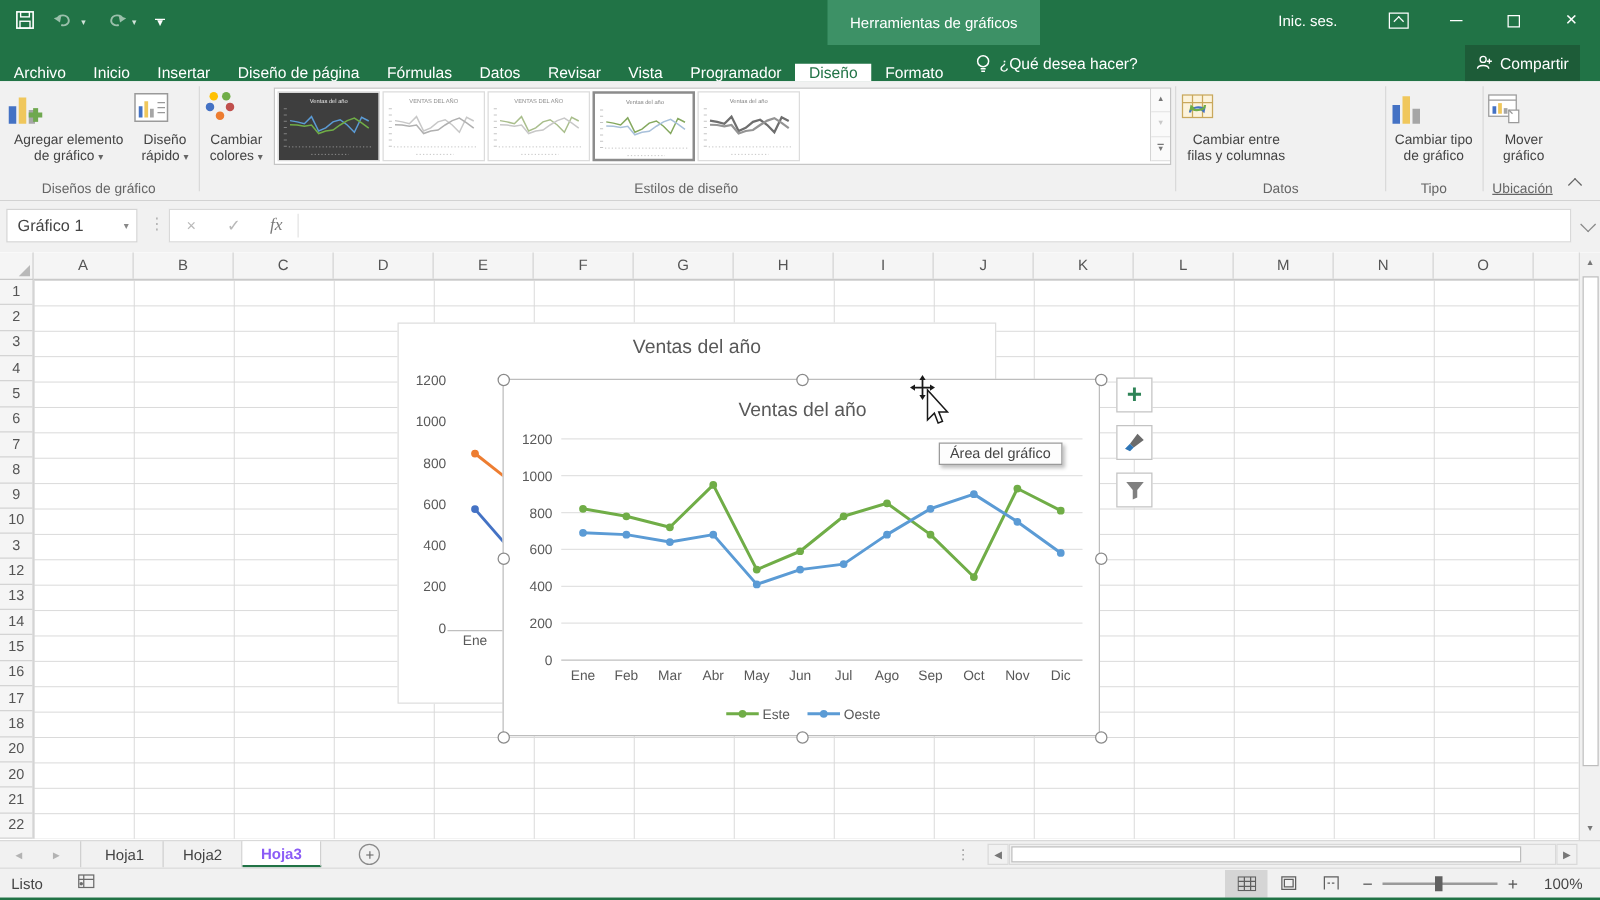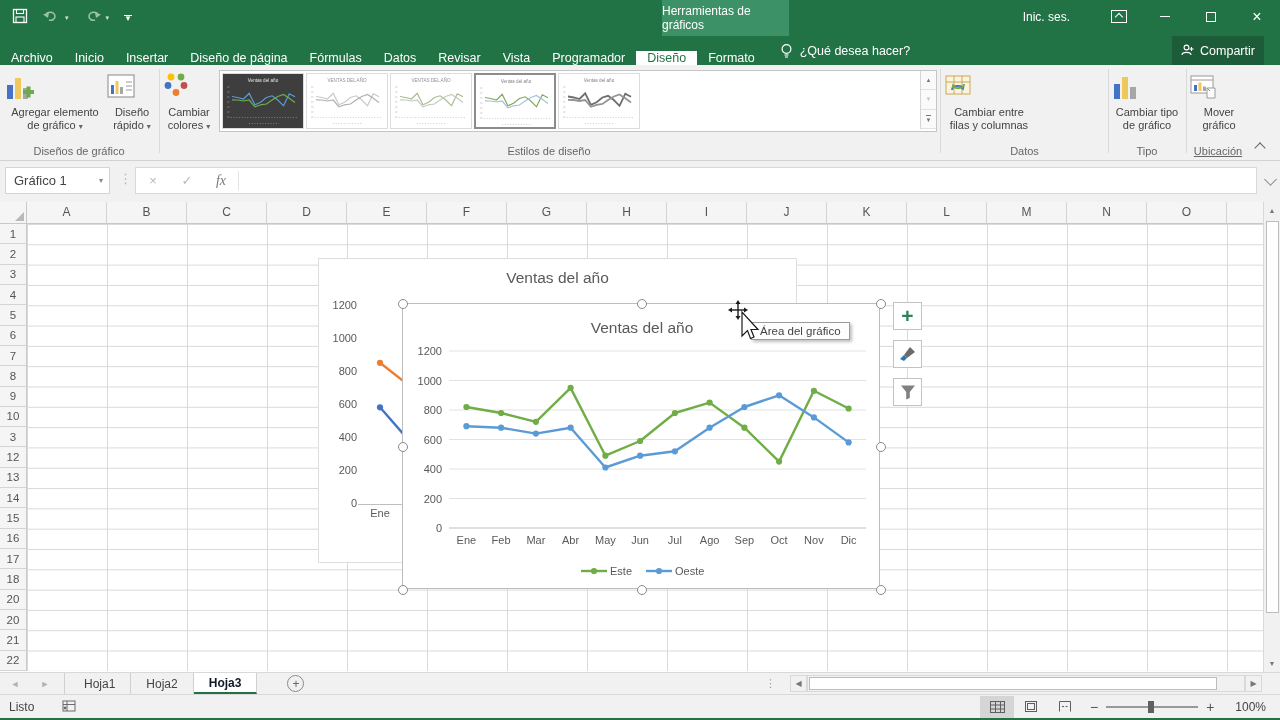--- a/index.html
+++ b/index.html
@@ -4,21 +4,21 @@
 <style>
   *{margin:0;padding:0;box-sizing:border-box;font-family:"Liberation Sans",sans-serif;}
   html,body{width:1280px;height:720px;overflow:hidden;background:#fff;}
   #app{position:relative;width:1280px;height:720px;background:#fff;overflow:hidden;}
 
   
   .titlebar{position:absolute;left:0;top:0;width:1280px;height:36px;background:#217346;}
   .qat{position:absolute;left:12px;top:0;height:36px;display:flex;align-items:center;gap:15px;}
   .qat .dim{opacity:.55;}
   .qat .caret{color:#fff;font-size:7px;opacity:.8;margin-left:-10px;}
-  .ctxhdr{position:absolute;left:662px;top:0;width:127px;height:36px;background:#3d9166;color:#fff;
+  .ctxhdr{position:absolute;left:662px;top:0;width:170px;height:36px;background:#3d9166;color:#fff;
           font-size:12px;display:flex;align-items:center;justify-content:center;}
   .tb-right{position:absolute;right:0;top:0;height:33px;display:flex;align-items:center;}
   .signin{color:#fff;font-size:12px;margin-right:26px;}
   .winbtn{width:46px;height:33px;display:flex;align-items:center;justify-content:center;color:#fff;}
   .minglyph{display:inline-block;width:10px;border-bottom:1px solid #fff;}
   .maxglyph{display:inline-block;width:10px;height:10px;border:1px solid #fff;}
   .closeglyph{font-size:16px;line-height:16px;}
   .ribdisp{width:16px;height:13px;border:1px solid #fff;position:relative;}
   .ribdisp:before{content:"";position:absolute;left:4px;top:3px;width:5px;height:5px;border-left:1px solid #fff;border-top:1px solid #fff;transform:rotate(45deg);}
 
@@ -80,36 +80,36 @@
   
   .chartsel{position:absolute;left:402px;top:101px;width:478px;height:286px;background:#fff;border:1px solid #bdbdbd;z-index:2;}
   .handle{position:absolute;width:10px;height:10px;border-radius:50%;background:#fff;border:1px solid #8a8a8a;z-index:3;}
 
   
   .floatbtn{position:absolute;left:893px;width:29px;height:28px;background:#fff;border:1px solid #c3c3c3;
             display:flex;align-items:center;justify-content:center;z-index:4;}
   .plusglyph{color:#2e8457;font-size:21px;font-weight:bold;line-height:20px;}
 
   
-  .tooltip{position:absolute;left:751px;top:120px;z-index:6;background:#fdfdfd;border:1px solid #9b9b9b;
+  .tooltip{position:absolute;left:751px;top:152px;z-index:6;background:#fdfdfd;border:1px solid #9b9b9b;
            box-shadow:2px 2px 3px rgba(0,0,0,.25);font-size:11.5px;color:#444;padding:2px 8px;white-space:nowrap;}
   .cursor{position:absolute;left:728px;top:98px;z-index:7;}
 
   
   .vscroll{position:absolute;right:0;top:0;width:17px;height:470px;background:#f1f1f1;border-left:1px solid #d9d9d9;}
   .vs-btn{height:17px;display:flex;align-items:center;justify-content:center;font-size:7px;color:#777;}
   .vs-thumb{position:absolute;left:2px;top:19px;width:13px;height:392px;background:#fff;border:1px solid #bdbdbd;}
   .vs-down{position:absolute;bottom:0;width:100%;}
 
   
   .tabbar{position:absolute;left:0;top:672px;width:1280px;height:22px;background:#f1f1f1;border-top:1px solid #d9d9d9;display:flex;align-items:stretch;}
   .navarr{width:30px;display:flex;align-items:center;justify-content:center;color:#b3b3b3;font-size:9px;}
   .tabdiv{width:1px;background:#d0d0d0;margin:0 4px;}
   .stab{padding:0 15px;display:flex;align-items:center;font-size:12px;color:#444;border-right:1px solid #d0d0d0;}
-  .stab.active{background:#fff;color:#0f172a;font-weight:bold;border-bottom:2px solid #217346;}
+  .stab.active{background:#fff;color:#8b5cf6;font-weight:bold;border-bottom:2px solid #217346;}
   .addsheet{width:17px;height:17px;border:1px solid #8a8a8a;border-radius:50%;color:#666;font-size:12px;
             display:flex;align-items:center;justify-content:center;align-self:center;margin-left:30px;}
   .hs-dots{margin-left:auto;color:#9a9a9a;font-size:11px;display:flex;align-items:center;}
   .hs-arrow{width:17px;display:flex;align-items:center;justify-content:center;color:#777;font-size:8px;background:#f1f1f1;border:1px solid #d9d9d9;align-self:center;height:17px;}
   .hs-track{width:438px;height:17px;align-self:center;background:#f1f1f1;border:1px solid #d9d9d9;position:relative;}
   .hs-thumb{position:absolute;left:1px;top:1px;width:408px;height:13px;background:#fff;border:1px solid #bdbdbd;}
 
   
   .statusbar{position:absolute;left:0;top:694px;width:1280px;height:24px;background:#f1f1f1;border-top:1px solid #d9d9d9;display:flex;align-items:center;}
   .status-ready{font-size:12px;color:#444;margin-left:9px;}

